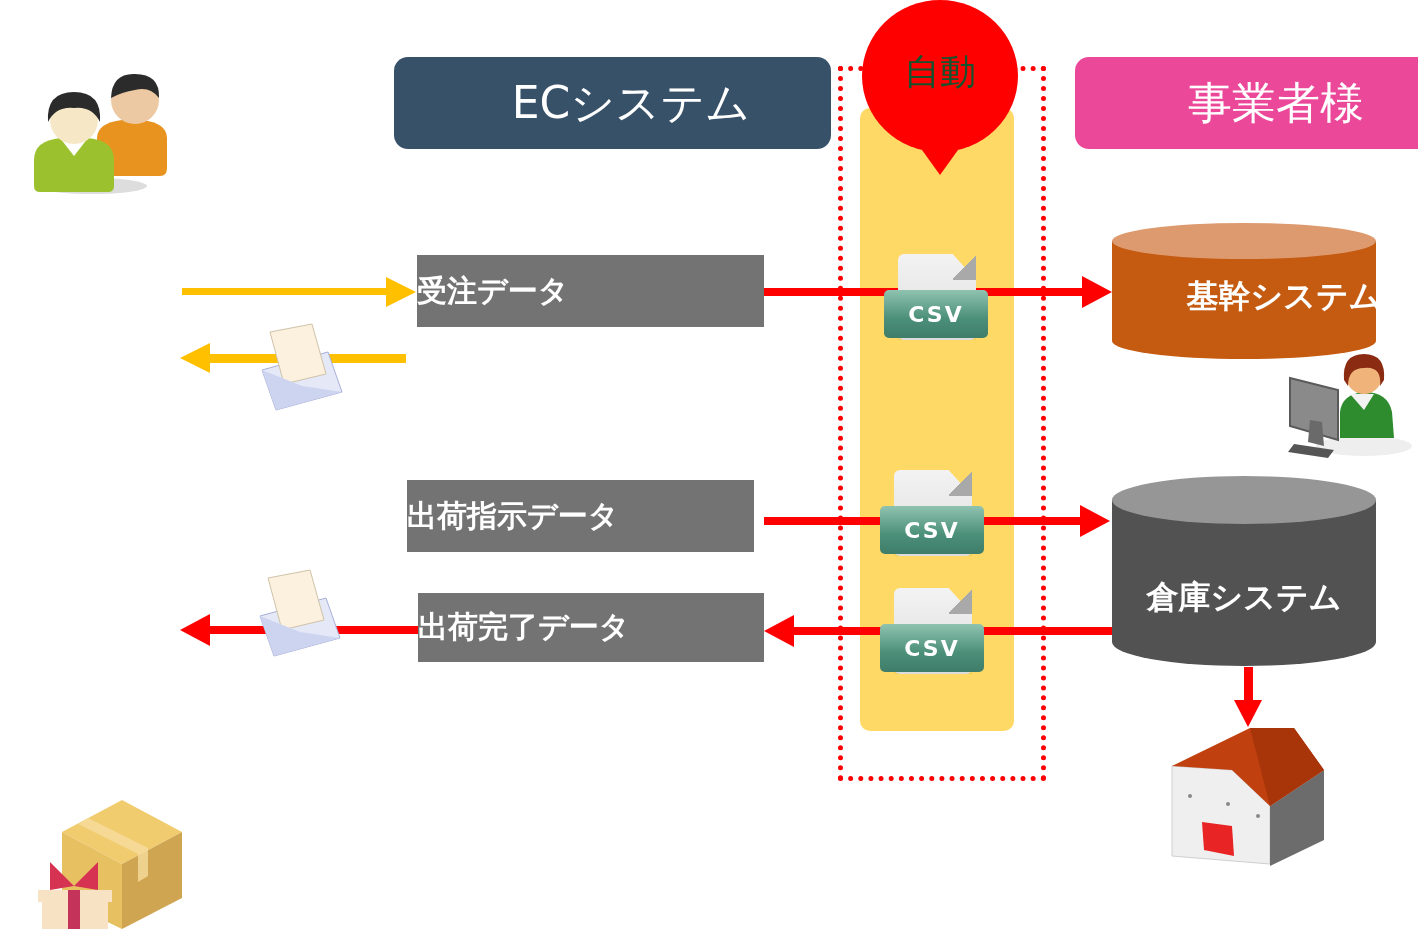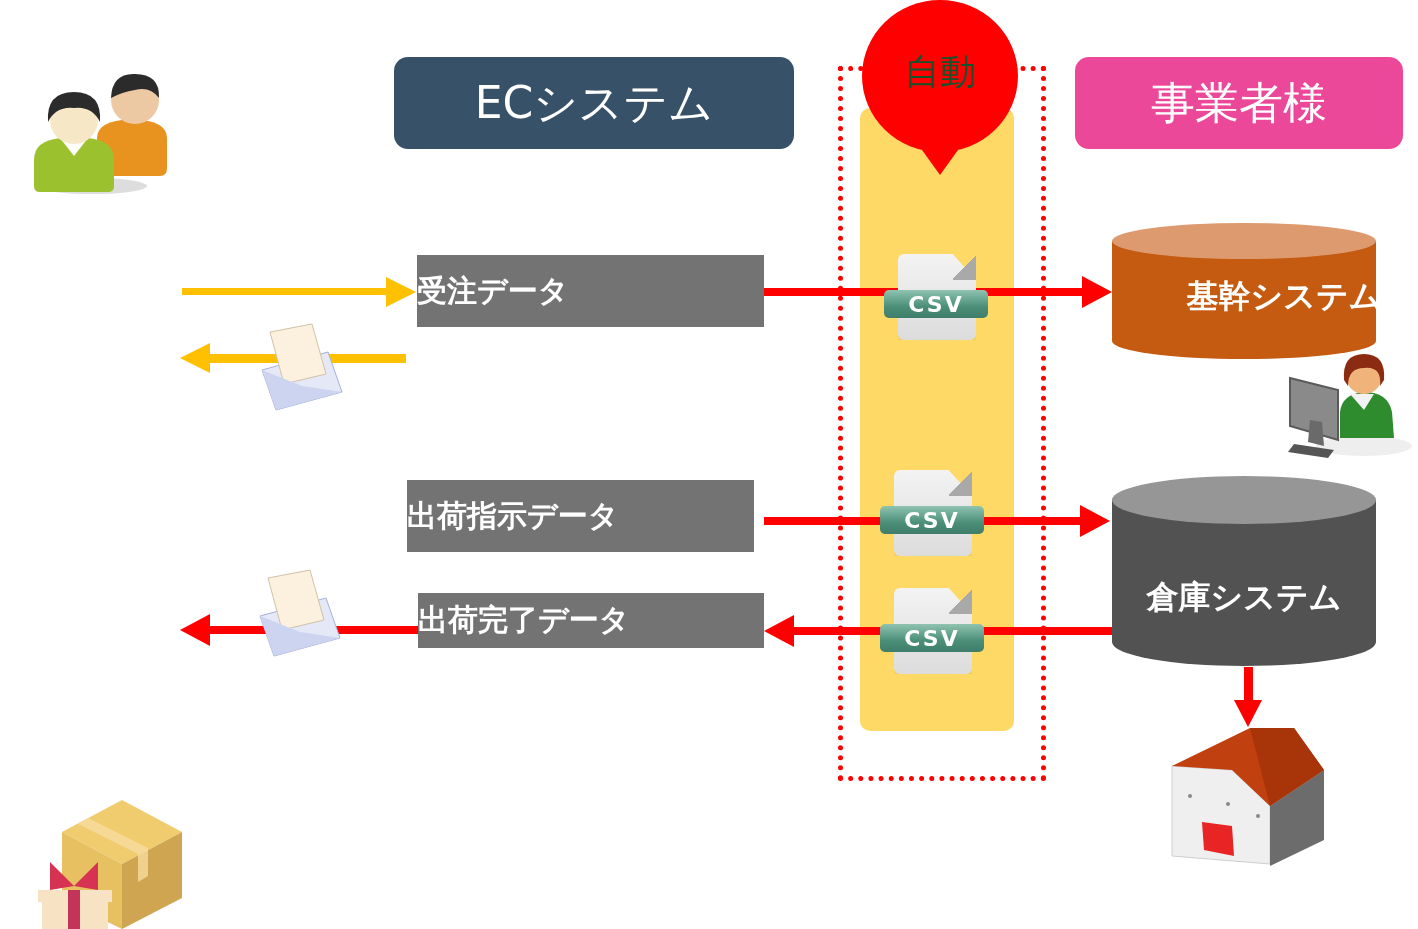--- a/index.html
+++ b/index.html
@@ -1,25 +1,25 @@
 <!DOCTYPE html>
 <html><head>
 <meta charset="utf-8">
 <style>
   html, body { margin: 0; padding: 0; background: #ffffff; }
   body { width: 1418px; height: 929px; position: relative; overflow: hidden;
          font-family: "DejaVu Sans", "Liberation Sans", sans-serif; }
   .abs { position: absolute; }
   .header-box { display: flex; align-items: center; justify-content: center;
-                color: #ffffff; font-size: 44px; border-radius: 14px; }
+                color: #ffffff; font-size: 44px; border-radius: 14px; padding-left: 37px; }
   .data-box { display: flex; align-items: center; 
               background: #737373; color: #ffffff; font-weight: bold; font-size: 30px; }
   .line { position: absolute; }
   .csv-icon { position: absolute; width: 104px; height: 92px; }
-  .csv-label { position: absolute; left: 0; top: 36px; width: 104px; height: 28px;
+  .csv-label { position: absolute; left: 0; top: 36px; width: 104px; height: 48px;
                border-radius: 5px; background: linear-gradient(#8fc3b0, #4b8f79 60%, #3e7d69);
                color: #ffffff; font-size: 22px; font-weight: bold; letter-spacing: 2px;
                display: flex; align-items: center; justify-content: center;
                font-family: "DejaVu Sans", sans-serif; }
   .csv-doc { position: absolute; left: 14px; top: 0; width: 78px; height: 86px;
              background: linear-gradient(#f3f3f3, #dcdcdc); border-radius: 6px;
              box-shadow: 0 4px 4px -2px rgba(140,110,0,0.35);
              clip-path: polygon(0 0, 70% 0, 100% 30%, 100% 100%, 0 100%); }
   .csv-fold { position: absolute; left: 69px; top: 0; width: 23px; height: 26px;
               background: linear-gradient(135deg, transparent 50%, #a9a9a9 50%); }
@@ -83,21 +83,21 @@
 </svg>
 
 <div class="abs data-box" style="left:407px; top:480px; width:347px; height:72px;">
   <span>出荷指示データ</span>
 </div>
 <div class="line" style="left:764px; top:517px; width:320px; height:8px; background:#ff0000;"></div>
 <svg class="abs" style="left:1080px; top:505px;" width="32" height="32">
   <polygon points="0,0 30,16 0,32" fill="#ff0000"></polygon>
 </svg>
 
-<div class="abs data-box" style="left:418px; top:593px; width:346px; height:55px;">
+<div class="abs data-box" style="left:418px; top:593px; width:346px; height:69px;">
   <span>出荷完了データ</span>
 </div>
 <div class="line" style="left:790px; top:627px; width:322px; height:8px; background:#ff0000;"></div>
 <svg class="abs" style="left:764px; top:615px;" width="30" height="32">
   <polygon points="30,0 0,16 30,32" fill="#ff0000"></polygon>
 </svg>
 
 <div class="line" style="left:208px; top:626px; width:210px; height:8px; background:#ff0000;"></div>
 <svg class="abs" style="left:180px; top:614px;" width="30" height="32">
   <polygon points="30,0 0,16 30,32" fill="#ff0000"></polygon>

